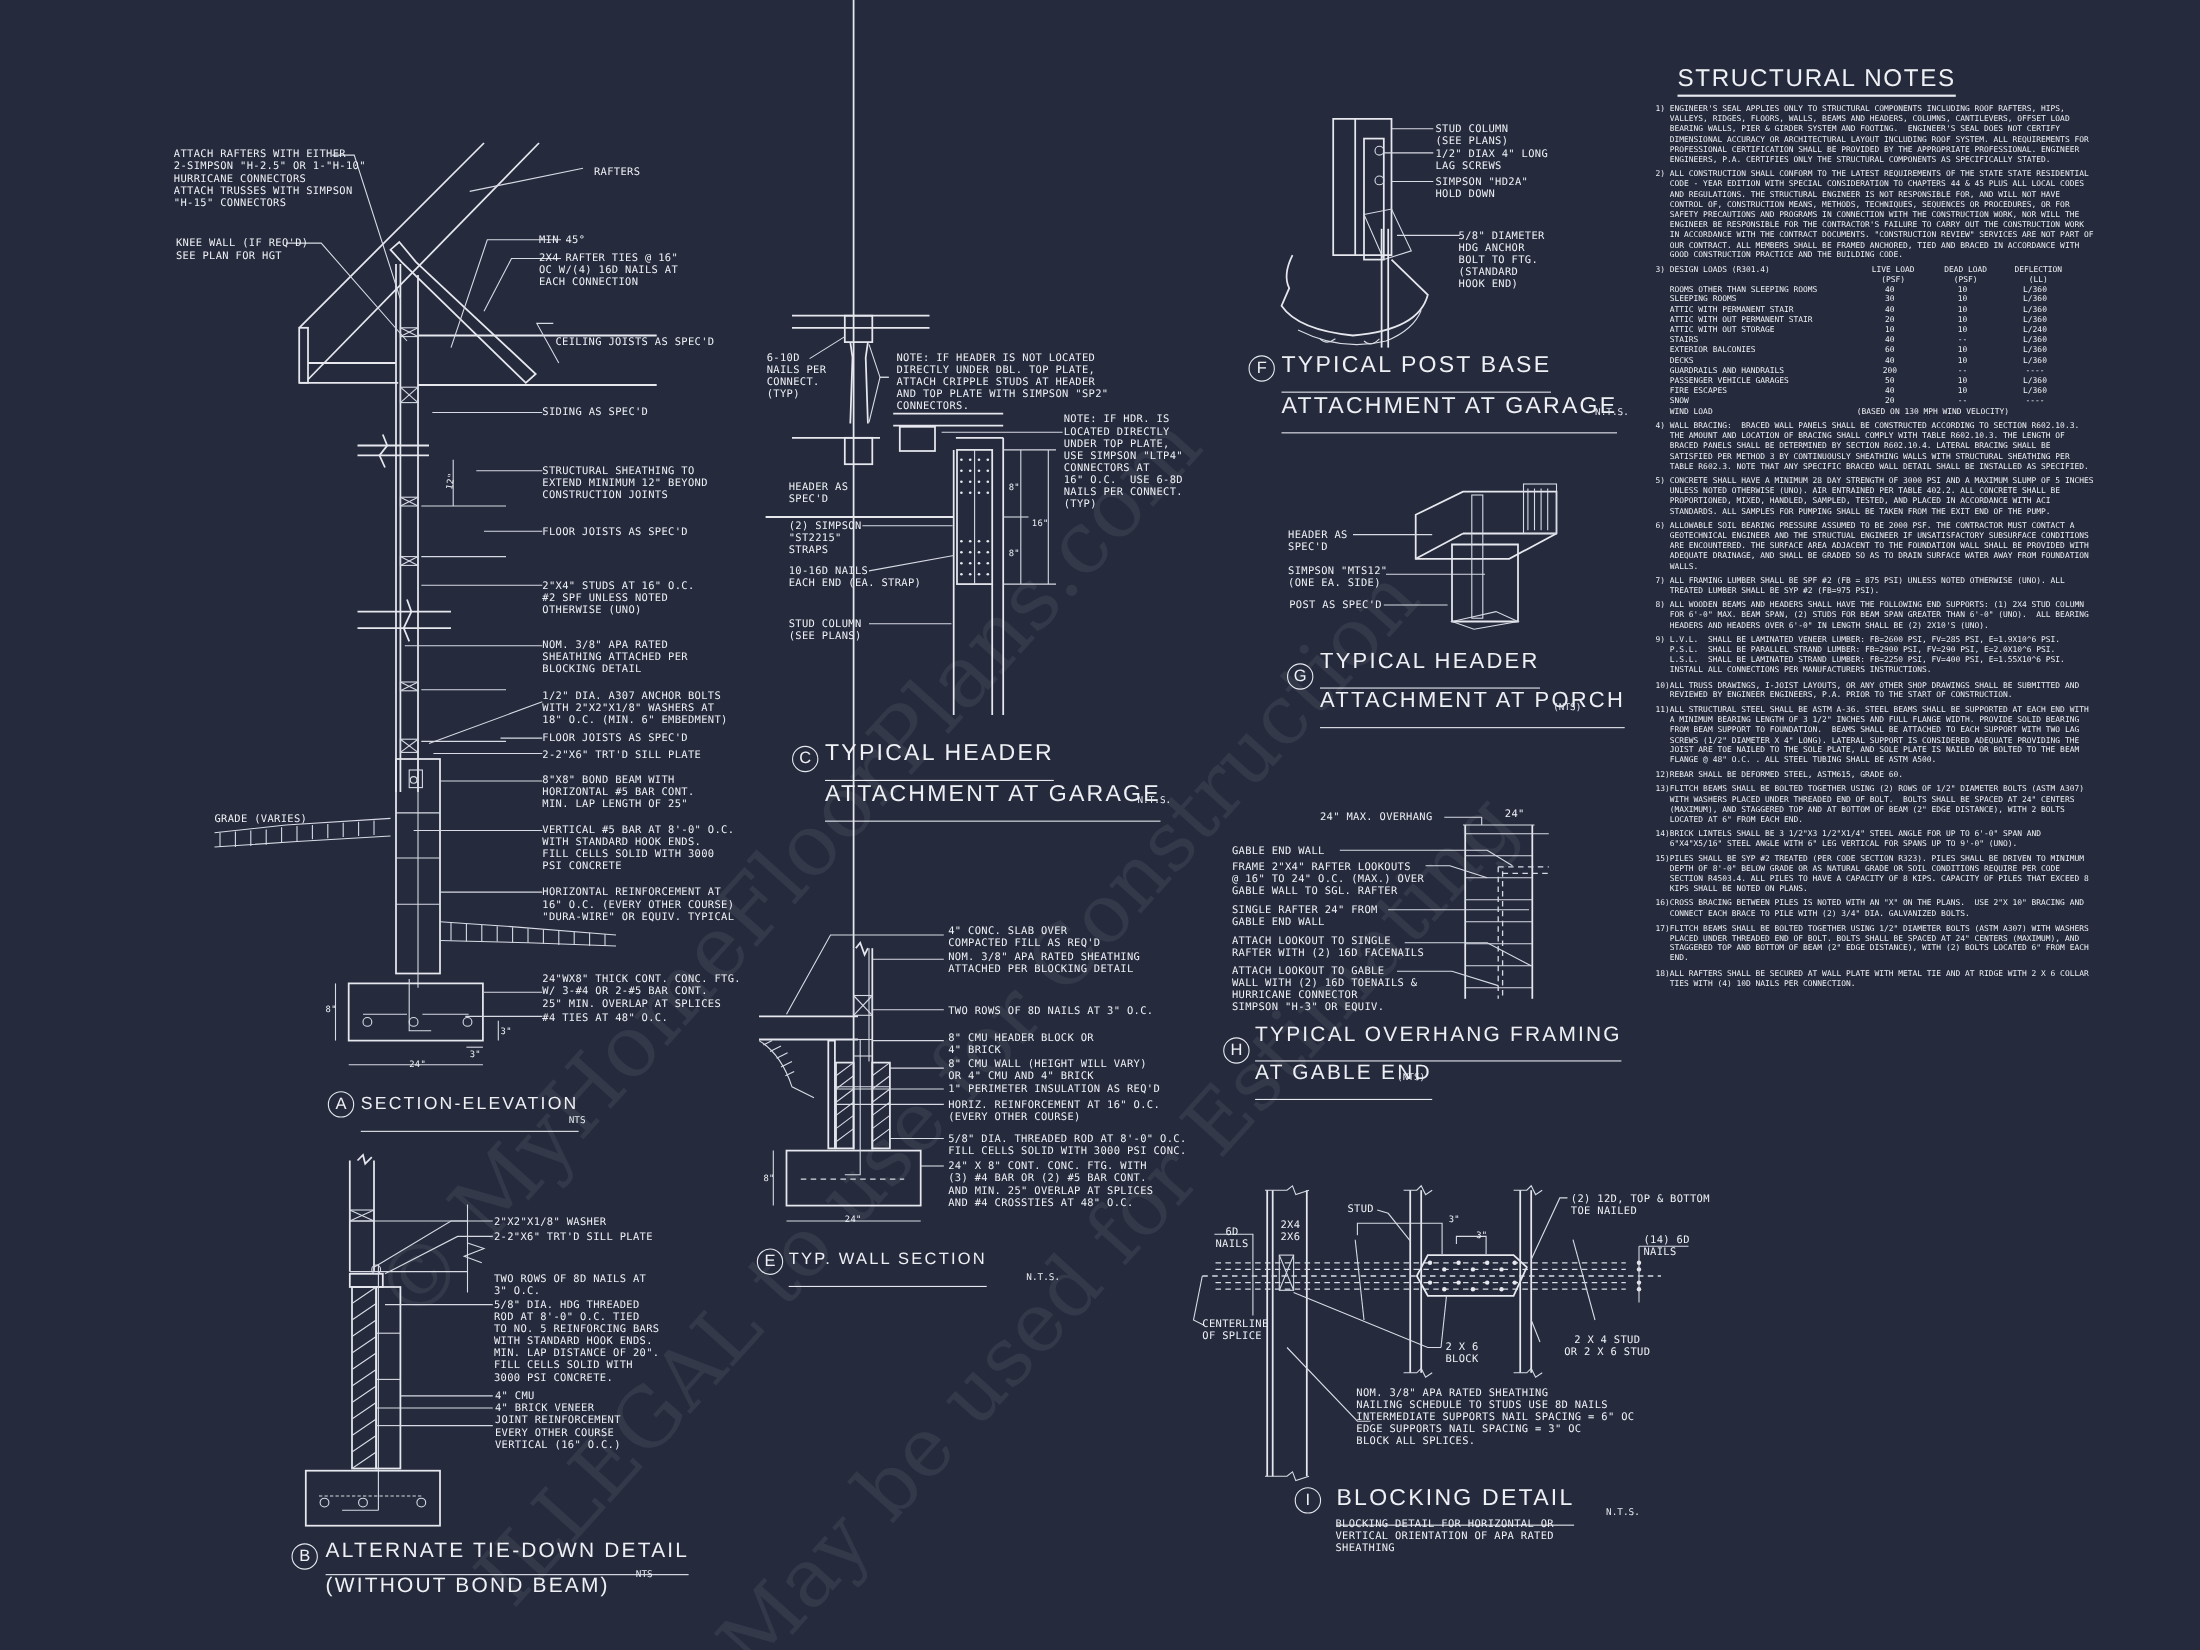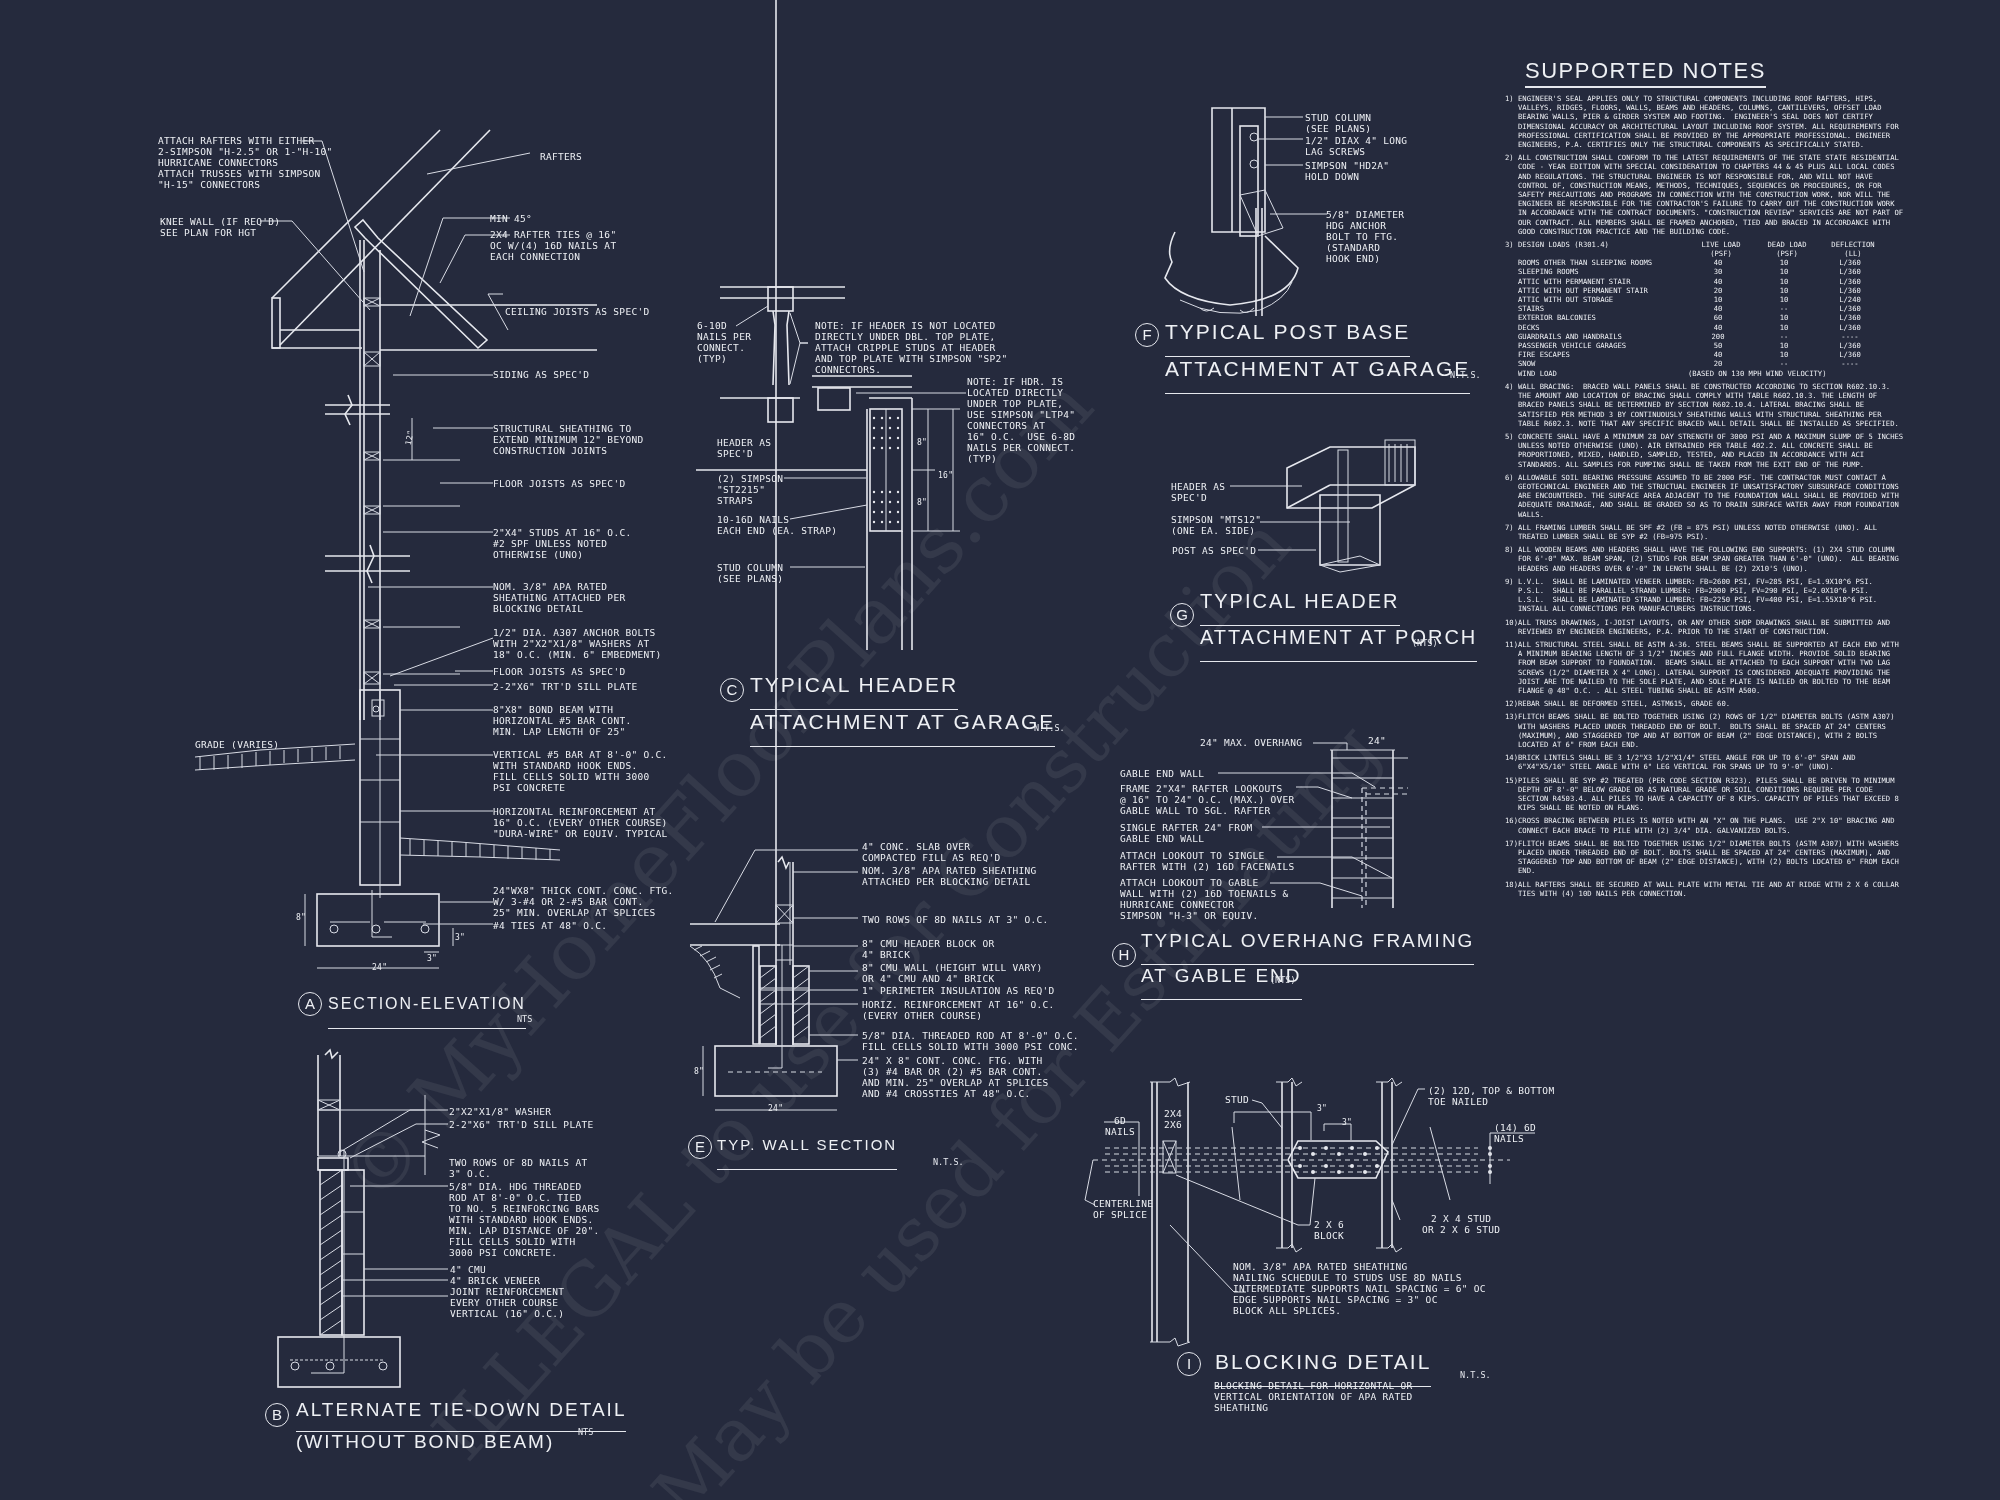--- a/index.html
+++ b/index.html
@@ -665,21 +665,21 @@
     <div class="circ" style="left:1177px;top:1352px;">I</div>
     <div class="title" style="left:1215px;top:1349px;font-size:21px;">
       <span class="u">BLOCKING DETAIL</span>
     </div>
     <div class="scale" style="left:1460px;top:1370px;">N.T.S.</div>
     <div class="lbl" style="left:1214px;top:1380px;">BLOCKING DETAIL FOR HORIZONTAL OR
 VERTICAL ORIENTATION OF APA RATED
 SHEATHING</div>
   </div>
 
-  <div class="notes-title">SUPPORTED NOTES</div>
+  <div class="notes-title">STRUCTURAL NOTES</div>
   <div class="notes">
     <div class="note">
         <span class="n">1)</span>
         <span class="t">ENGINEER'S SEAL APPLIES ONLY TO STRUCTURAL COMPONENTS INCLUDING ROOF RAFTERS, HIPS, VALLEYS, RIDGES, FLOORS, WALLS, BEAMS AND HEADERS, COLUMNS, CANTILEVERS, OFFSET LOAD BEARING WALLS, PIER &amp; GIRDER SYSTEM AND FOOTING.  ENGINEER'S SEAL DOES NOT CERTIFY DIMENSIONAL ACCURACY OR ARCHITECTURAL LAYOUT INCLUDING ROOF SYSTEM. ALL REQUIREMENTS FOR PROFESSIONAL CERTIFICATION SHALL BE PROVIDED BY THE APPROPRIATE PROFESSIONAL. ENGINEER ENGINEERS, P.A. CERTIFIES ONLY THE STRUCTURAL COMPONENTS AS SPECIFICALLY STATED.</span>
       </div>
     <div class="note">
         <span class="n">2)</span>
         <span class="t">ALL CONSTRUCTION SHALL CONFORM TO THE LATEST REQUIREMENTS OF THE STATE STATE RESIDENTIAL CODE - YEAR EDITION WITH SPECIAL CONSIDERATION TO CHAPTERS 44 &amp; 45 PLUS ALL LOCAL CODES AND REGULATIONS. THE STRUCTURAL ENGINEER IS NOT RESPONSIBLE FOR, AND WILL NOT HAVE CONTROL OF, CONSTRUCTION MEANS, METHODS, TECHNIQUES, SEQUENCES OR PROCEDURES, OR FOR SAFETY PRECAUTIONS AND PROGRAMS IN CONNECTION WITH THE CONSTRUCTION WORK, NOR WILL THE ENGINEER BE RESPONSIBLE FOR THE CONTRACTOR'S FAILURE TO CARRY OUT THE CONSTRUCTION WORK IN ACCORDANCE WITH THE CONTRACT DOCUMENTS. "CONSTRUCTION REVIEW" SERVICES ARE NOT PART OF OUR CONTRACT. ALL MEMBERS SHALL BE FRAMED ANCHORED, TIED AND BRACED IN ACCORDANCE WITH GOOD CONSTRUCTION PRACTICE AND THE BUILDING CODE.</span>
       </div>
     <div class="note" style="margin-bottom:0;">

